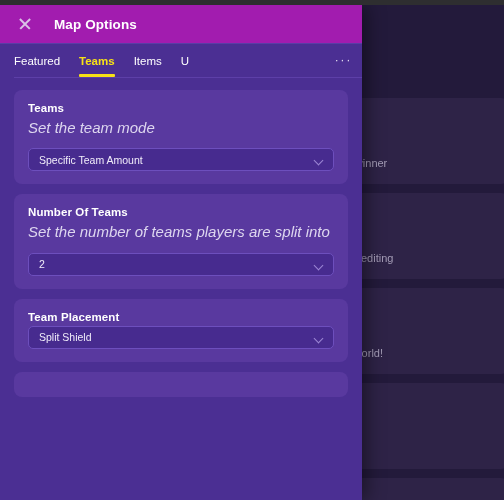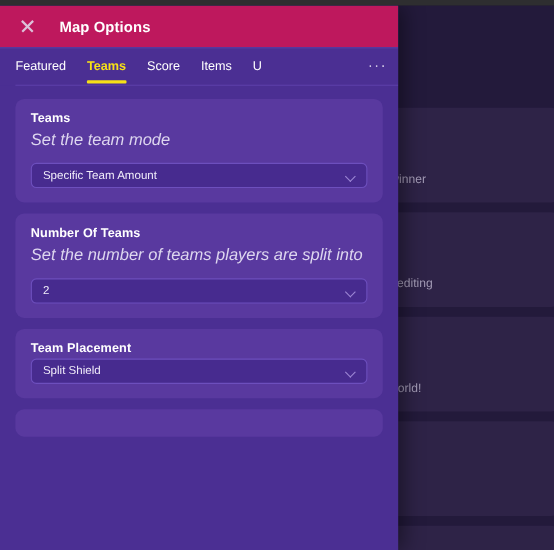--- a/index.html
+++ b/index.html
@@ -88,21 +88,21 @@
     box-shadow: 4px 0 18px rgba(0,0,0,0.45);
   }
 
   
   .panel-header {
     position: relative;
     height: 38px;
     display: flex;
     align-items: center;
     padding-left: 17px;
-    background: #be185d;
+    background: #a21caf;
   }
 
   .close-icon {
     width: 16px;
     height: 16px;
     position: relative;
     flex: 0 0 auto;
     cursor: pointer;
     opacity: 0.85;
   }
@@ -125,21 +125,21 @@
     font-weight: bold;
     color: #ffffff;
     letter-spacing: 0.1px;
   }
 
   
   .tabbar {
     position: relative;
     height: 35px;
     display: flex;
-    align-items: flex-end;
+    align-items: center;
     padding-left: 14px;
     background: #4b2f93;
     border-top: 1px solid #5a3da6;
   }
 
   .tab {
     position: relative;
     font-size: 11.5px;
     color: #ffffff;
     padding: 0 0 0 0;
@@ -280,21 +280,20 @@
 <div class="panel">
 
   <div class="panel-header">
     <div class="close-icon"></div>
     <div class="panel-title">Map Options</div>
   </div>
 
   <div class="tabbar">
     <div class="tab">Featured</div>
     <div class="tab active">Teams</div>
-    <div class="tab">Score</div>
     <div class="tab">Items</div>
     <div class="tab">U</div>
     <div class="tab-overflow">···</div>
     <div class="tabbar-underline"></div>
   </div>
 
   <div class="panel-body">
 
     <div class="setting-card">
       <div class="setting-title">Teams</div>

